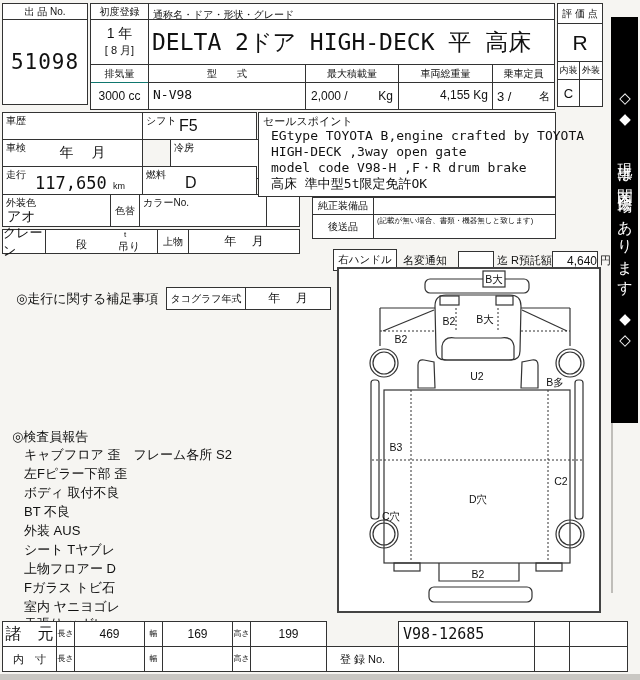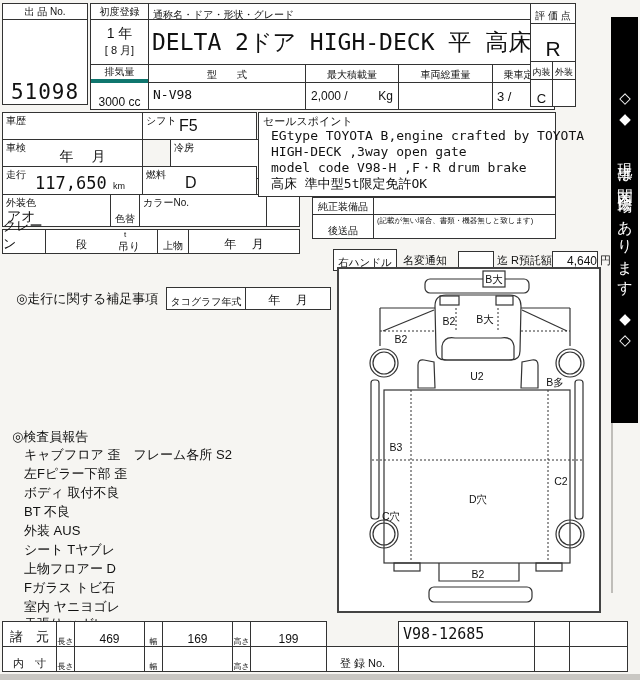--- a/index.html
+++ b/index.html
@@ -3,21 +3,21 @@
 <meta charset="utf-8">
 <style>
   * { margin:0; padding:0; box-sizing:border-box; }
   html,body { background:#e9e7e3; }
   body { font-family:"Liberation Sans","DejaVu Sans",sans-serif; color:#111; }
   .sheet { position:relative; width:640px; height:680px; background:#f6f5f2; overflow:hidden; }
   .abs { position:absolute; }
   .cell { position:absolute; border:1px solid #333; background:#fff; }
   .lbl { font-size:10px; color:#111; }
   .lbl-tl { position:absolute; top:1px; left:3px; font-size:10px; }
-  .ctr { display:flex; align-items:flex-end; justify-content:center; }
+  .ctr { display:flex; align-items:center; justify-content:center; }
   .mono { font-family:"DejaVu Sans Mono","Liberation Mono",monospace; }
   .score-r { font-size:21px; }
   .sidebar { background:#000; color:#fff; display:flex; align-items:center; justify-content:center;
              writing-mode:vertical-rl; text-orientation:upright; font-size:15px; letter-spacing:3px; }
   .sales-line { font-size:13px; line-height:16px; white-space:pre; font-family:"DejaVu Sans Mono","Liberation Mono",monospace; }
   .insp-line { position:absolute; left:24px; font-size:13px; white-space:pre; }
   .note-head { position:absolute; font-size:13px; }
   .subv { font-size:8px; line-height:8px; text-align:center; width:100%; }
   .diagram-box { position:absolute; border:2px solid #444; background:#fff; }
   svg text { font-size:10.5px; fill:#111; font-family:"Liberation Sans","DejaVu Sans",sans-serif; }
@@ -39,21 +39,21 @@
     </div>
   <div class="cell" style="left:90px;top:19px;width:59px;height:46px;text-align:center;">
     <div style="font-size:14px;margin-top:5px;">1 年</div>
     <div style="font-size:11px;">[ 8 月]</div>
   </div>
 
   <div class="cell" style="left:148px;top:3px;width:407px;height:17px;"><span class="lbl" style="margin-left:4px;line-height:15px;">通称名・ドア・形状・グレード</span></div>
   <div class="cell mono" style="left:148px;top:19px;width:407px;height:46px;font-size:23px;line-height:44px;padding-left:3px;white-space:nowrap;">DELTA 2ドア HIGH-DECK 平 高床</div>
 
   <div class="cell" style="left:90px;top:64px;width:59px;height:46px;">
-    <div class="ctr bt0" style="height:18px;border-bottom:4px solid #0f766e;">
+    <div class="ctr bt0" style="height:18px;border-bottom:1px solid #0f766e;">
         <span class="lbl">排気量</span>
       </div>
     <div class="ctr" style="height:26px;font-size:12px;">3000 cc</div>
   </div>
   <div class="cell" style="left:148px;top:64px;width:158px;height:46px;">
     <div class="ctr" style="height:18px;border-bottom:1px solid #333;">
         <span class="lbl">型　　式</span>
       </div>
     <div class="mono" style="font-size:13px;padding:4px 0 0 4px;">N-V98</div>
   </div>
@@ -63,32 +63,33 @@
       </div>
     <div class="flexsb" style="height:26px;padding:0 5px;font-size:12px;">
       <span>2,000 /</span>
       <span>Kg</span>
     </div>
   </div>
   <div class="cell" style="left:398px;top:64px;width:95px;height:46px;">
     <div class="ctr" style="height:18px;border-bottom:1px solid #333;">
         <span class="lbl">車両総重量</span>
       </div>
+    <div style="height:26px;font-size:12px;text-align:right;padding:5px 4px 0 0;">4,155 Kg</div>
   </div>
   <div class="cell" style="left:492px;top:64px;width:63px;height:46px;">
     <div class="ctr" style="height:18px;border-bottom:1px solid #333;">
         <span class="lbl">乗車定員</span>
       </div>
     <div class="flexsb" style="height:26px;padding:0 4px;font-size:13px;">
       <span>3 /</span>
       <span style="font-size:11px;">名</span>
     </div>
   </div>
 
-  <div class="cell" style="left:530px;top:3px;width:46px;height:104px;">
+  <div class="cell" style="left:557px;top:3px;width:46px;height:104px;">
     <div class="ctr" style="height:20px;border-bottom:1px solid #333;">
         <span class="lbl">評 価 点</span>
       </div>
     <div class="ctr score-r" style="height:38px;border-bottom:1px solid #333;">R</div>
     <div style="display:flex;height:18px;border-bottom:1px solid #333;">
       <div class="ctr" style="width:50%;border-right:1px solid #333;font-size:9px;">内装</div>
       <div class="ctr" style="width:50%;font-size:9px;">外装</div>
     </div>
     <div style="display:flex;height:26px;">
       <div class="ctr" style="width:50%;border-right:1px solid #333;font-size:13px;">C</div>
@@ -260,21 +261,21 @@
       <text x="138" y="111" text-anchor="middle">U2</text>
       <text x="216" y="117" text-anchor="middle">B多</text>
       <text x="57" y="182" text-anchor="middle">B3</text>
       <text x="222" y="216" text-anchor="middle">C2</text>
       <text x="139" y="234" text-anchor="middle">D穴</text>
       <text x="52" y="251" text-anchor="middle">C穴</text>
       <text x="139" y="309" text-anchor="middle">B2</text>
     </svg>
   </div>
 
-  <div class="cell ctr" style="left:2px;top:621px;width:55px;height:26px;font-size:13px;">諸　元</div>
+  <div class="cell ctr" style="left:2px;top:621px;width:55px;height:26px;font-size:16px;">諸　元</div>
   <div class="cell ctr" style="left:56px;top:621px;width:19px;height:26px;">
       <span class="subv">長さ</span>
     </div>
   <div class="cell ctr" style="left:74px;top:621px;width:71px;height:26px;font-size:12px;">469</div>
   <div class="cell ctr" style="left:144px;top:621px;width:19px;height:26px;">
       <span class="subv">幅</span>
     </div>
   <div class="cell ctr" style="left:162px;top:621px;width:71px;height:26px;font-size:12px;">169</div>
   <div class="cell ctr" style="left:232px;top:621px;width:19px;height:26px;">
       <span class="subv">高さ</span>

